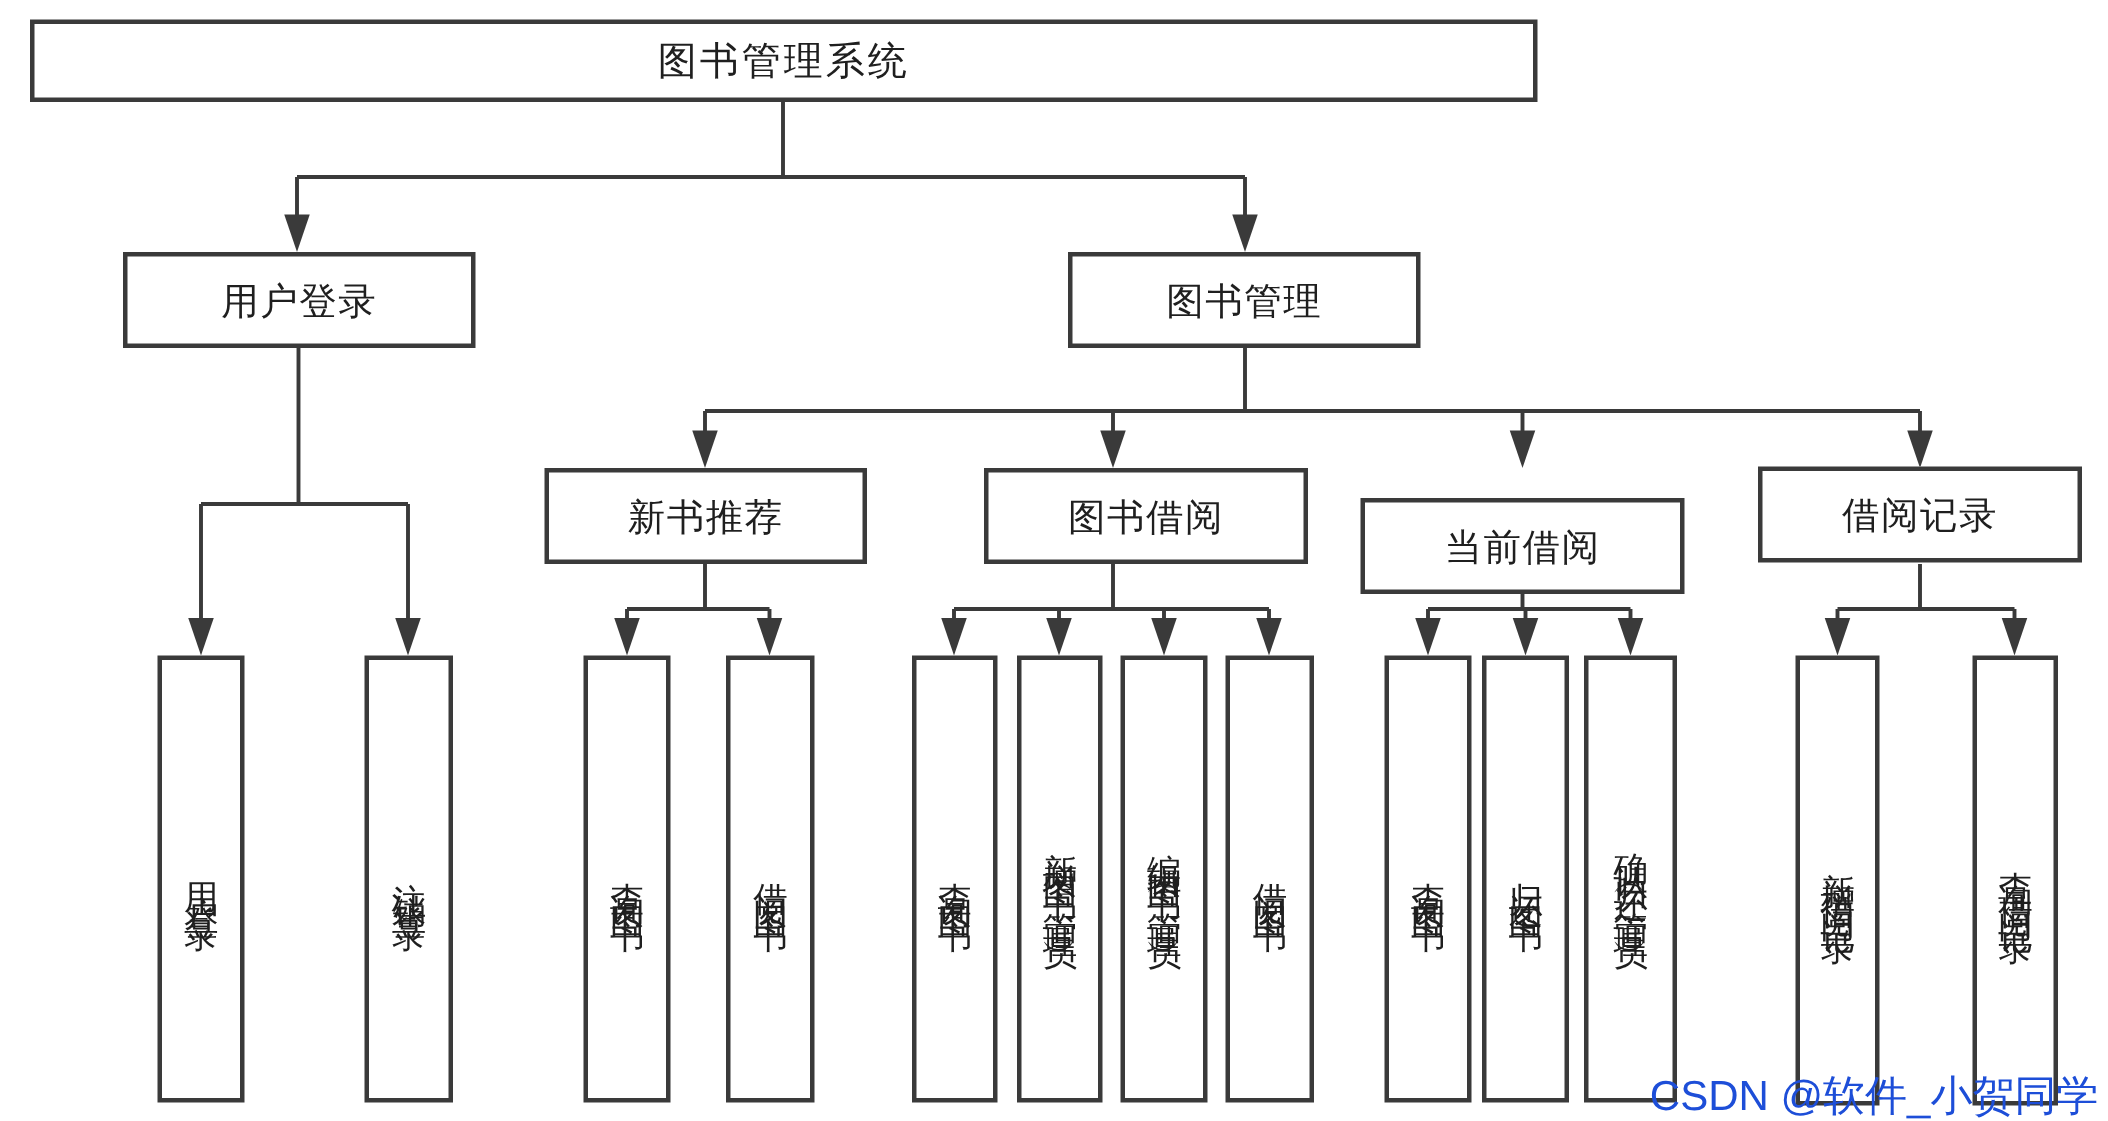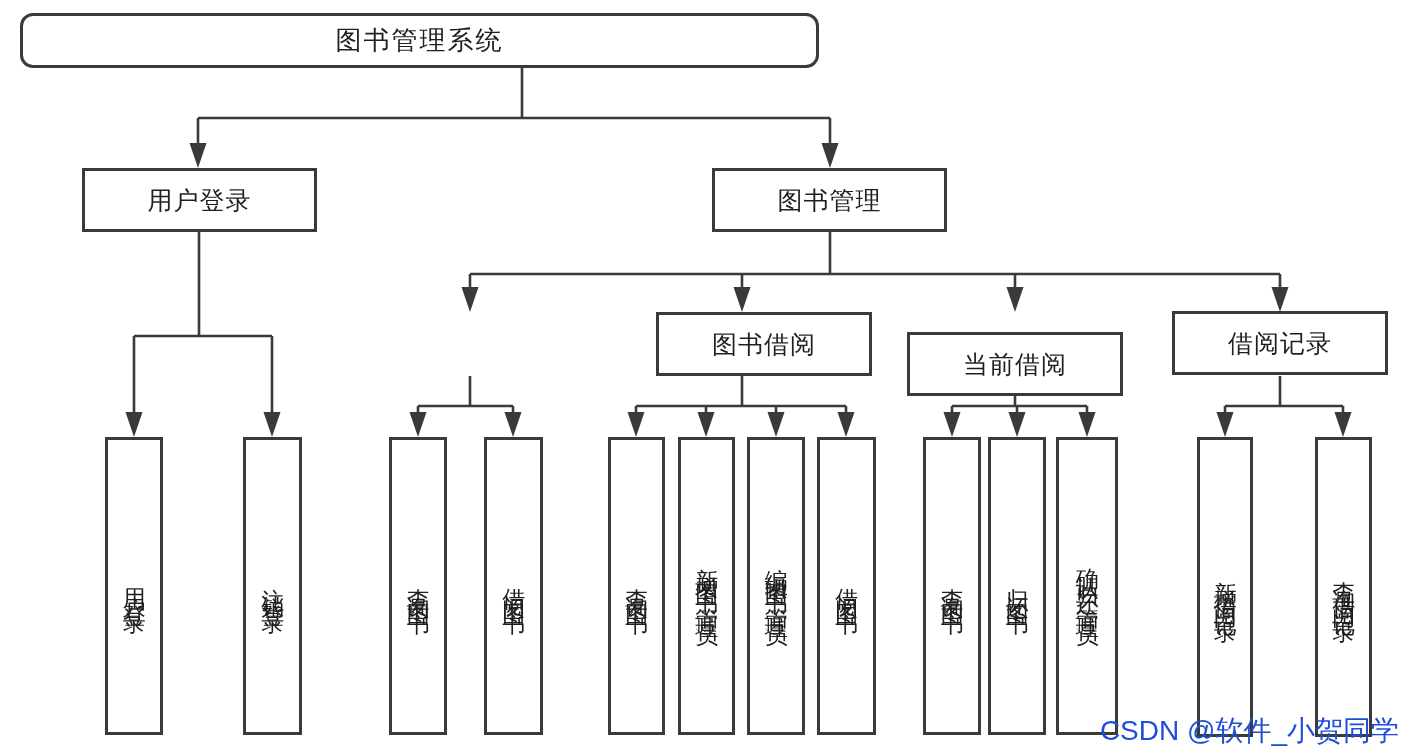--- a/index.html
+++ b/index.html
@@ -77,31 +77,34 @@
       <polygon points="767.5,412 784.5,412 776,437"></polygon>
       <polygon points="837.5,412 854.5,412 846,437"></polygon>
       <polygon points="943.5,412 960.5,412 952,437"></polygon>
       <polygon points="1008.5,412 1025.5,412 1017,437"></polygon>
       <polygon points="1078.5,412 1095.5,412 1087,437"></polygon>
       <polygon points="1216.5,412 1233.5,412 1225,437"></polygon>
       <polygon points="1334.5,412 1351.5,412 1343,437"></polygon>
     </g>
   </svg>
 
-  <div class="box" style="left:20px; top:13px; width:799px; height:55px;border-radius:13px;">
+  <div class="box" style="left:20px; top:13px; width:1005px; height:55px;">
     <span class="title-label">图书管理系统</span>
   </div>
 
   <div class="box" style="left:82px; top:168px; width:235px; height:64px;">
     <span class="h-label">用户登录</span>
   </div>
   <div class="box" style="left:712px; top:168px; width:235px; height:64px;text-align:right;">
     <span class="h-label">图书管理</span>
   </div>
 
+  <div class="box" style="left:363px; top:312px; width:215px; height:64px;">
+    <span class="h-label">新书推荐</span>
+  </div>
   <div class="box" style="left:656px; top:312px; width:216px; height:64px;">
     <span class="h-label">图书借阅</span>
   </div>
   <div class="box" style="left:907px; top:312px; width:216px; height:64px;margin-top:20px;">
     <span class="h-label">当前借阅</span>
   </div>
   <div class="box" style="left:1172px; top:311px; width:216px; height:64px;">
     <span class="h-label">借阅记录</span>
   </div>
 

